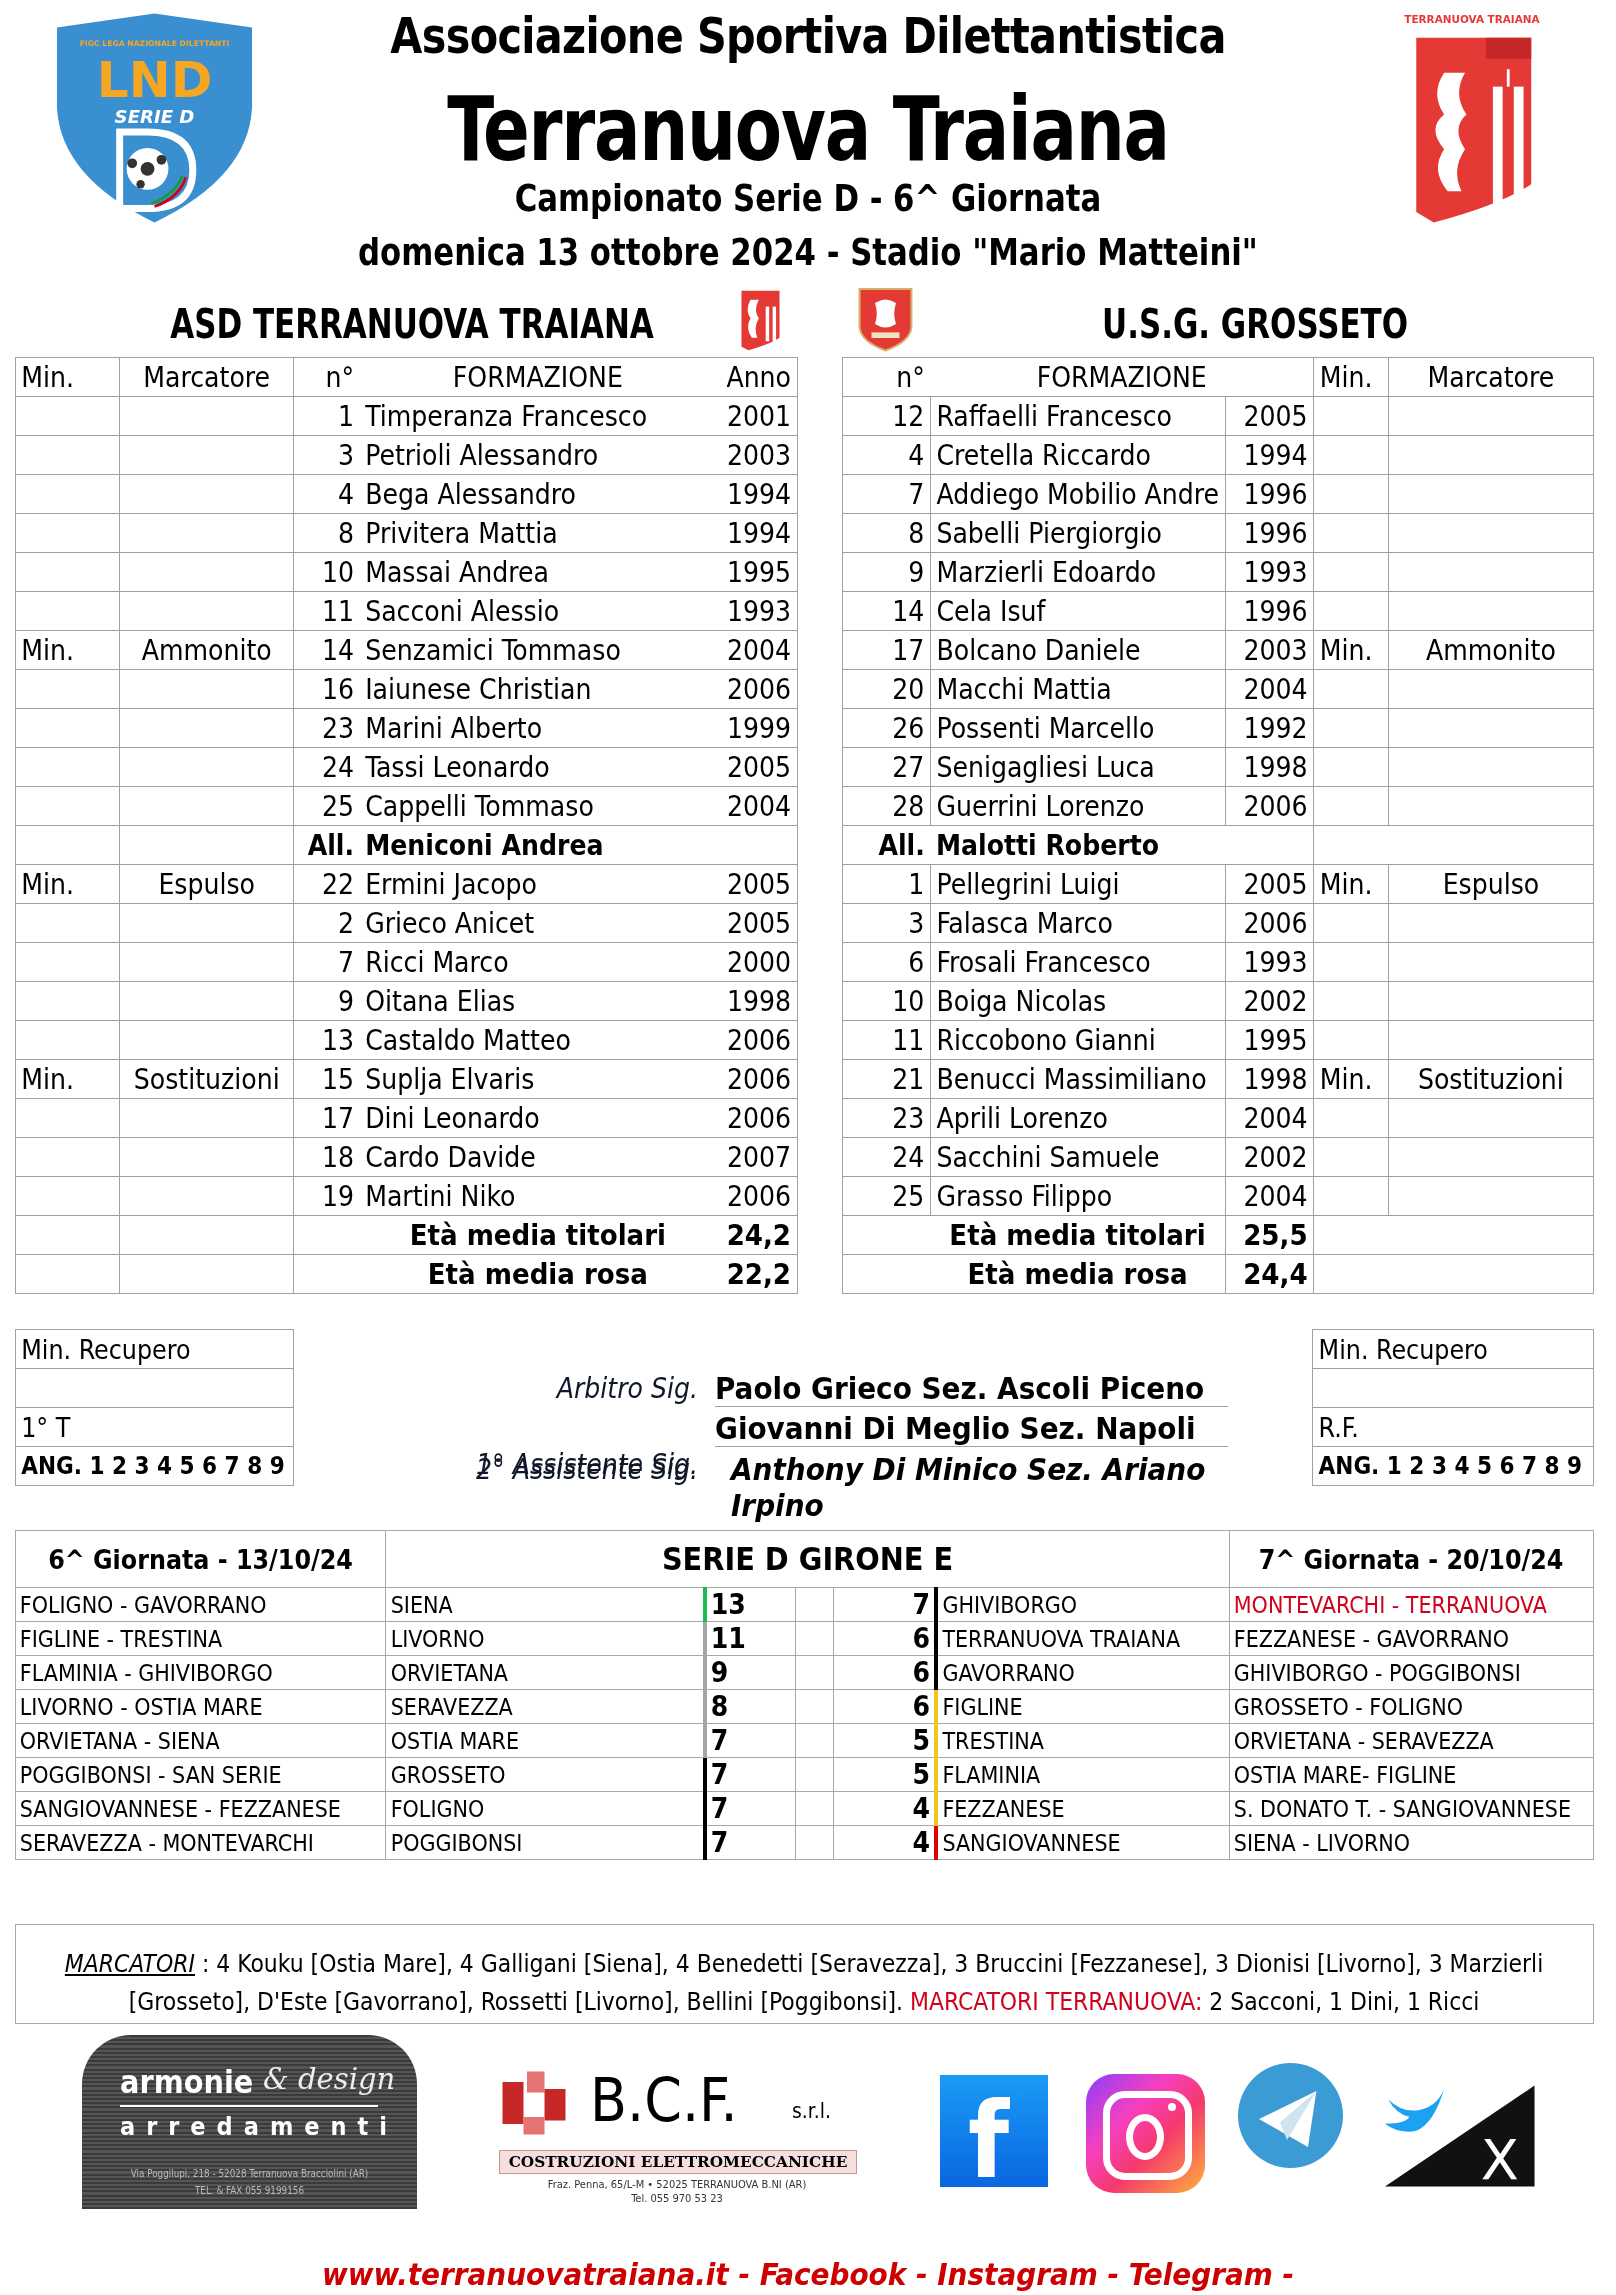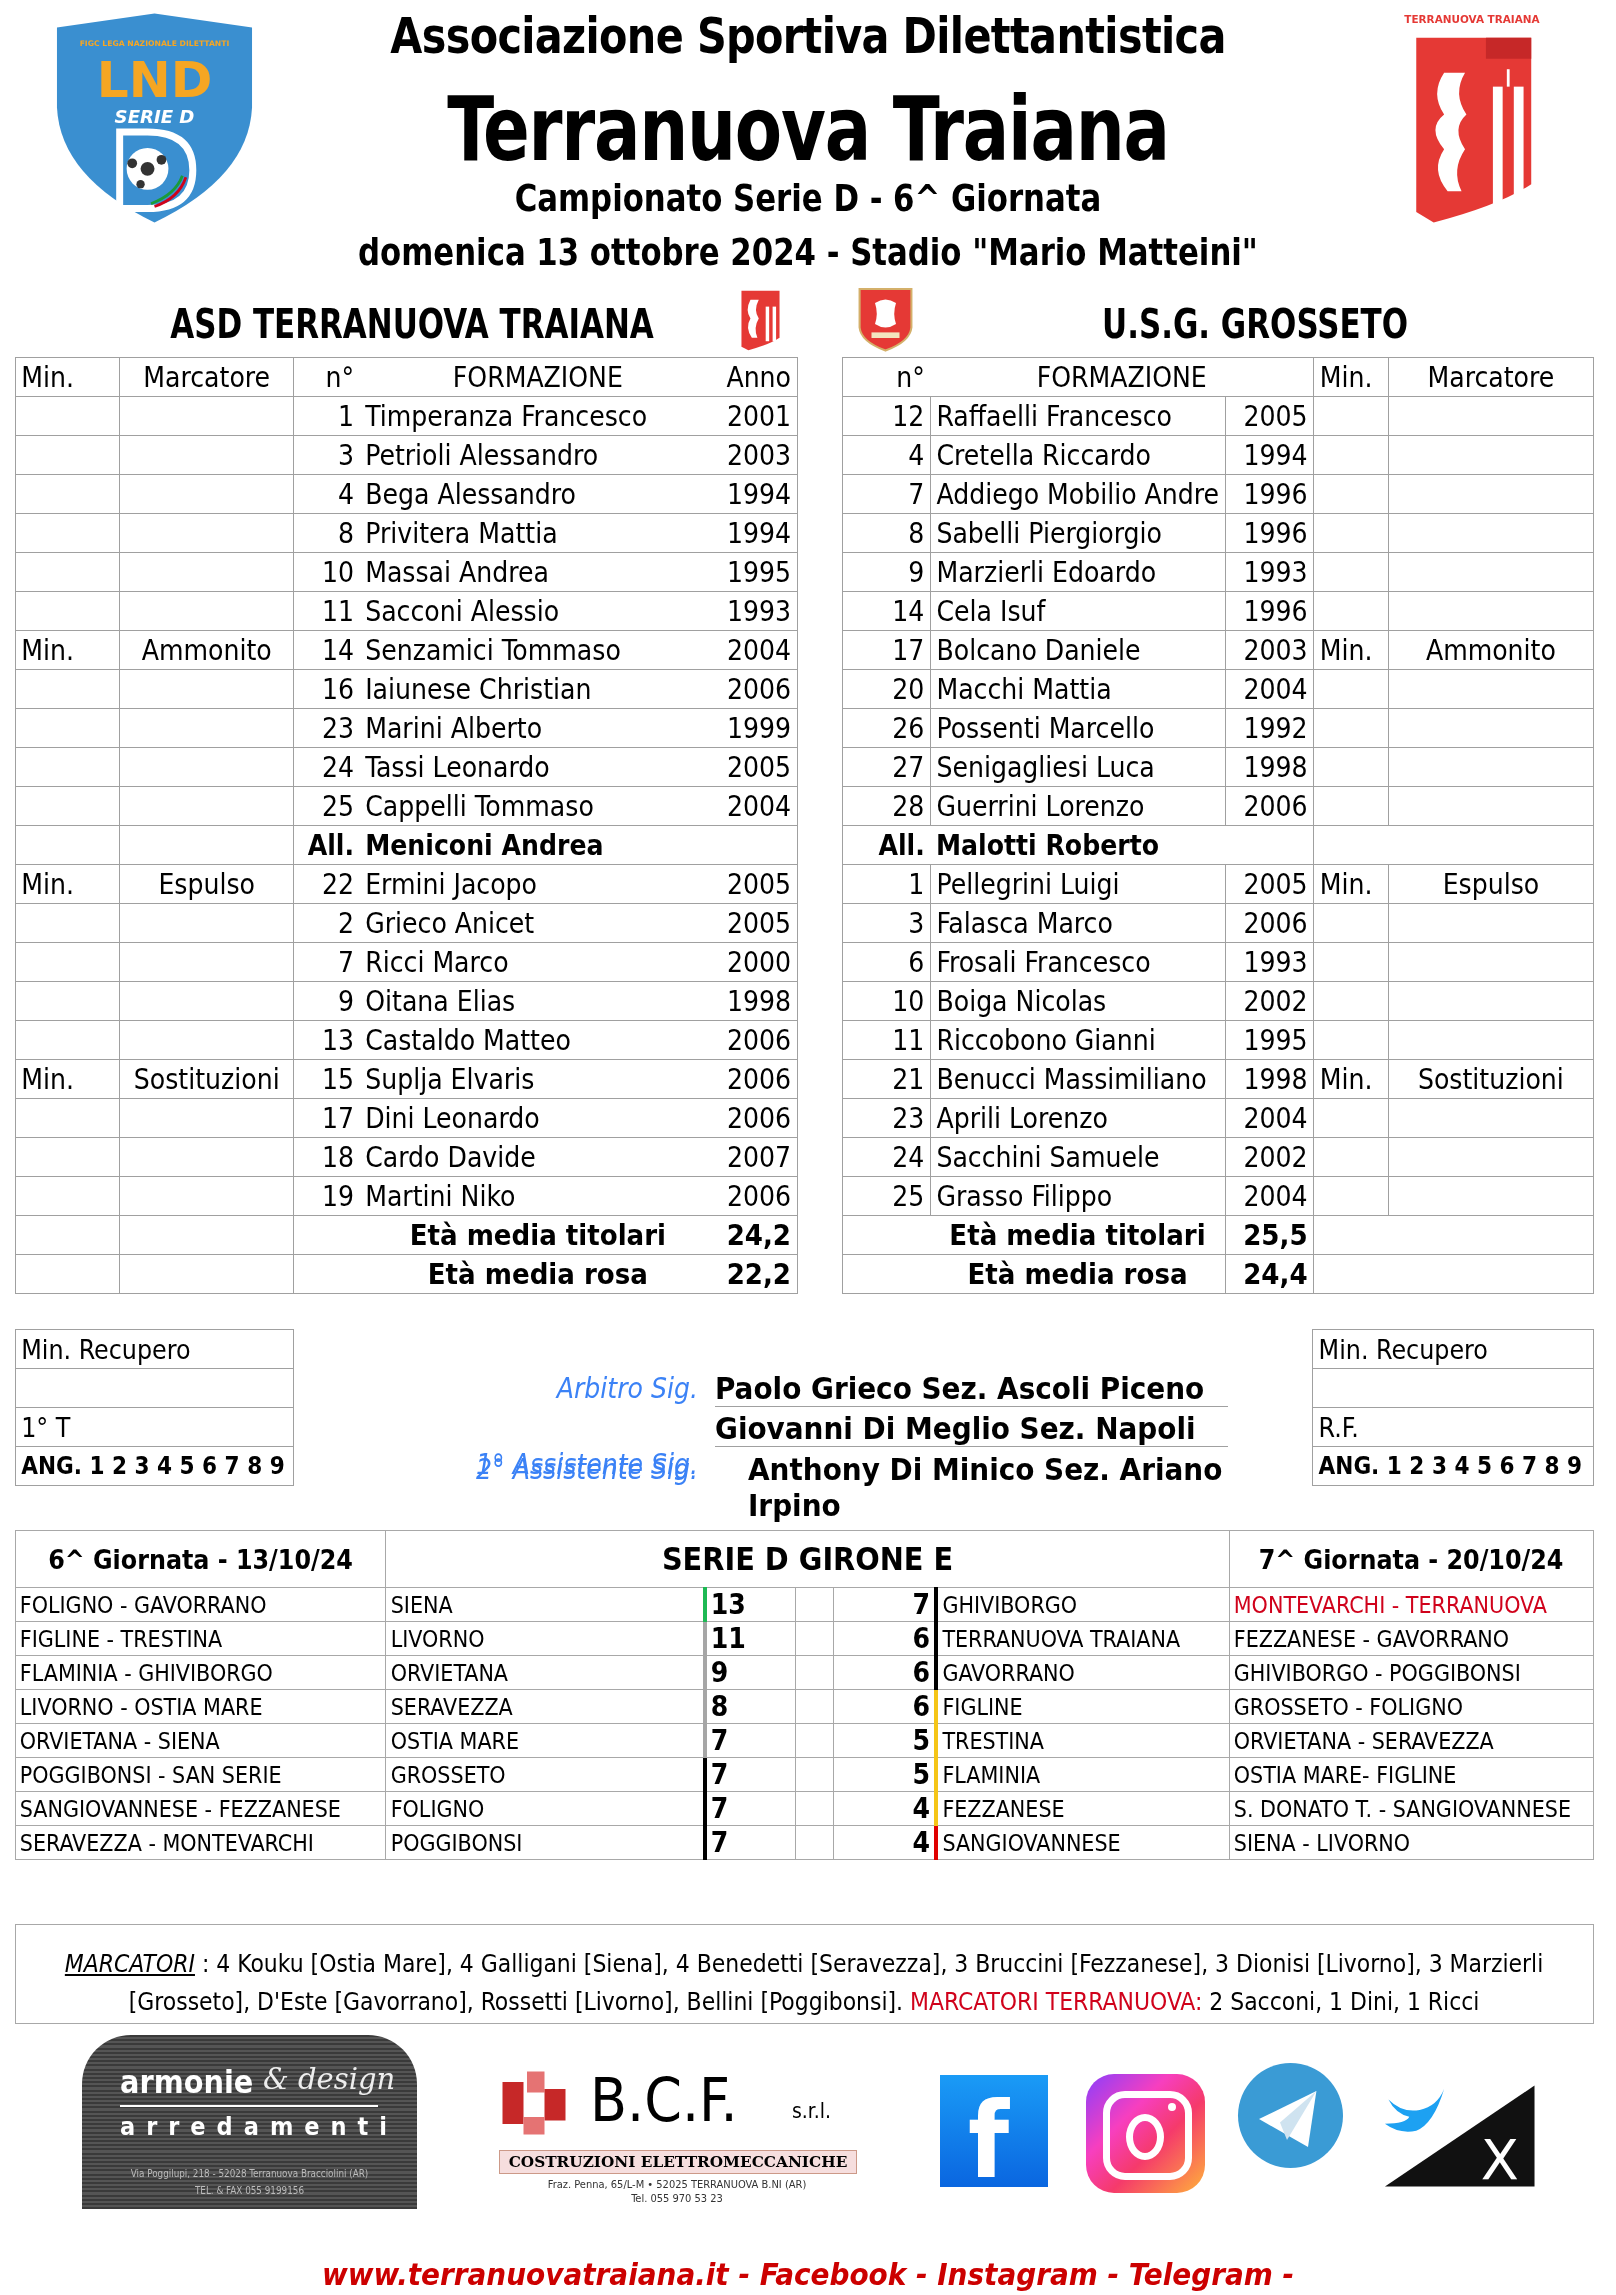--- a/index.html
+++ b/index.html
@@ -14,21 +14,21 @@
   
   .lnd { left:50px; top:9.8px; width:209px; height:216px; }
   .club-logo-big { left:1402px; top:9.8px; width:140px; height:216px; }
 
   table.roster { position:absolute; border-collapse:collapse; font-size:28px; }
   table.roster td { border:1.4px solid #a0a0a0; height:38px; padding:0 5.6px; white-space:nowrap; overflow:hidden; }
   .num { text-align:right; }
   .yr { text-align:right; }
   .bold { font-weight:bold; }
 
-  .ref-label { font-style:italic; font-size:28px; text-align:right; color:#3b82f6; }
+  .ref-label { font-style:italic; font-size:28px; text-align:right; color:#0f172a; }
   .ref-name { font-size:31px; font-weight:bold; border-bottom:1.4px solid #a0a0a0; }
 
   table.stand { position:absolute; border-collapse:collapse; font-size:23px; }
   table.stand td { border:1.4px solid #a8a8a8; height:33px; padding:0 4.2px; white-space:nowrap; overflow:hidden; }
   .pts { font-weight:bold; font-size:28px; }
 
   .marc { left:14.6px; top:1924px; width:1579px; height:100px; border:1.4px solid #a8a8a8; box-sizing:border-box; font-size:24.4px; text-align:center; line-height:38px; padding-top:20px; }
   .red { color:#d0021b; }
   .footer { left:0; width:1616px; top:2256px; text-align:center; color:#cc0000; font-weight:bold; font-style:italic; font-size:31px; }
 </style>
@@ -478,21 +478,21 @@
         <td style="height:38px;font-size:24px;font-weight:bold;">ANG. 1 2 3 4 5 6 7 8 9</td>
       </tr>
 </tbody>
   </table>
 
 <div class="abs ref-label" style="left:363px;top:1372px;width:335px;">Arbitro Sig.</div>
 <div class="abs ref-name" style="left:715px;top:1370px;width:513px;">Paolo Grieco Sez. Ascoli Piceno</div>
 <div class="abs ref-label" style="left:363px;top:1448px;width:335px;">1° Assistente Sig.</div>
 <div class="abs ref-name" style="left:715px;top:1410px;width:513px;">Giovanni Di Meglio Sez. Napoli</div>
 <div class="abs ref-label" style="left:363px;top:1453px;width:335px;">2° Assistente Sig.</div>
-<div class="abs ref-name" style="left:748px;top:1451px;width:527px;border-bottom:none;">Anthony Di Minico Sez. Ariano Irpino</div>
+<div class="abs ref-name" style="left:731px;top:1451px;width:527px;border-bottom:none;font-style:italic;">Anthony Di Minico Sez. Ariano Irpino</div>
 
 <table class="stand" style="left:14.6px;top:1530px;width:1579px;">
   <colgroup>
       <col style="width:371px">
       <col style="width:319px">
       <col style="width:91px">
       <col style="width:38px">
       <col style="width:103px">
       <col style="width:293px">
       <col style="width:364px">

